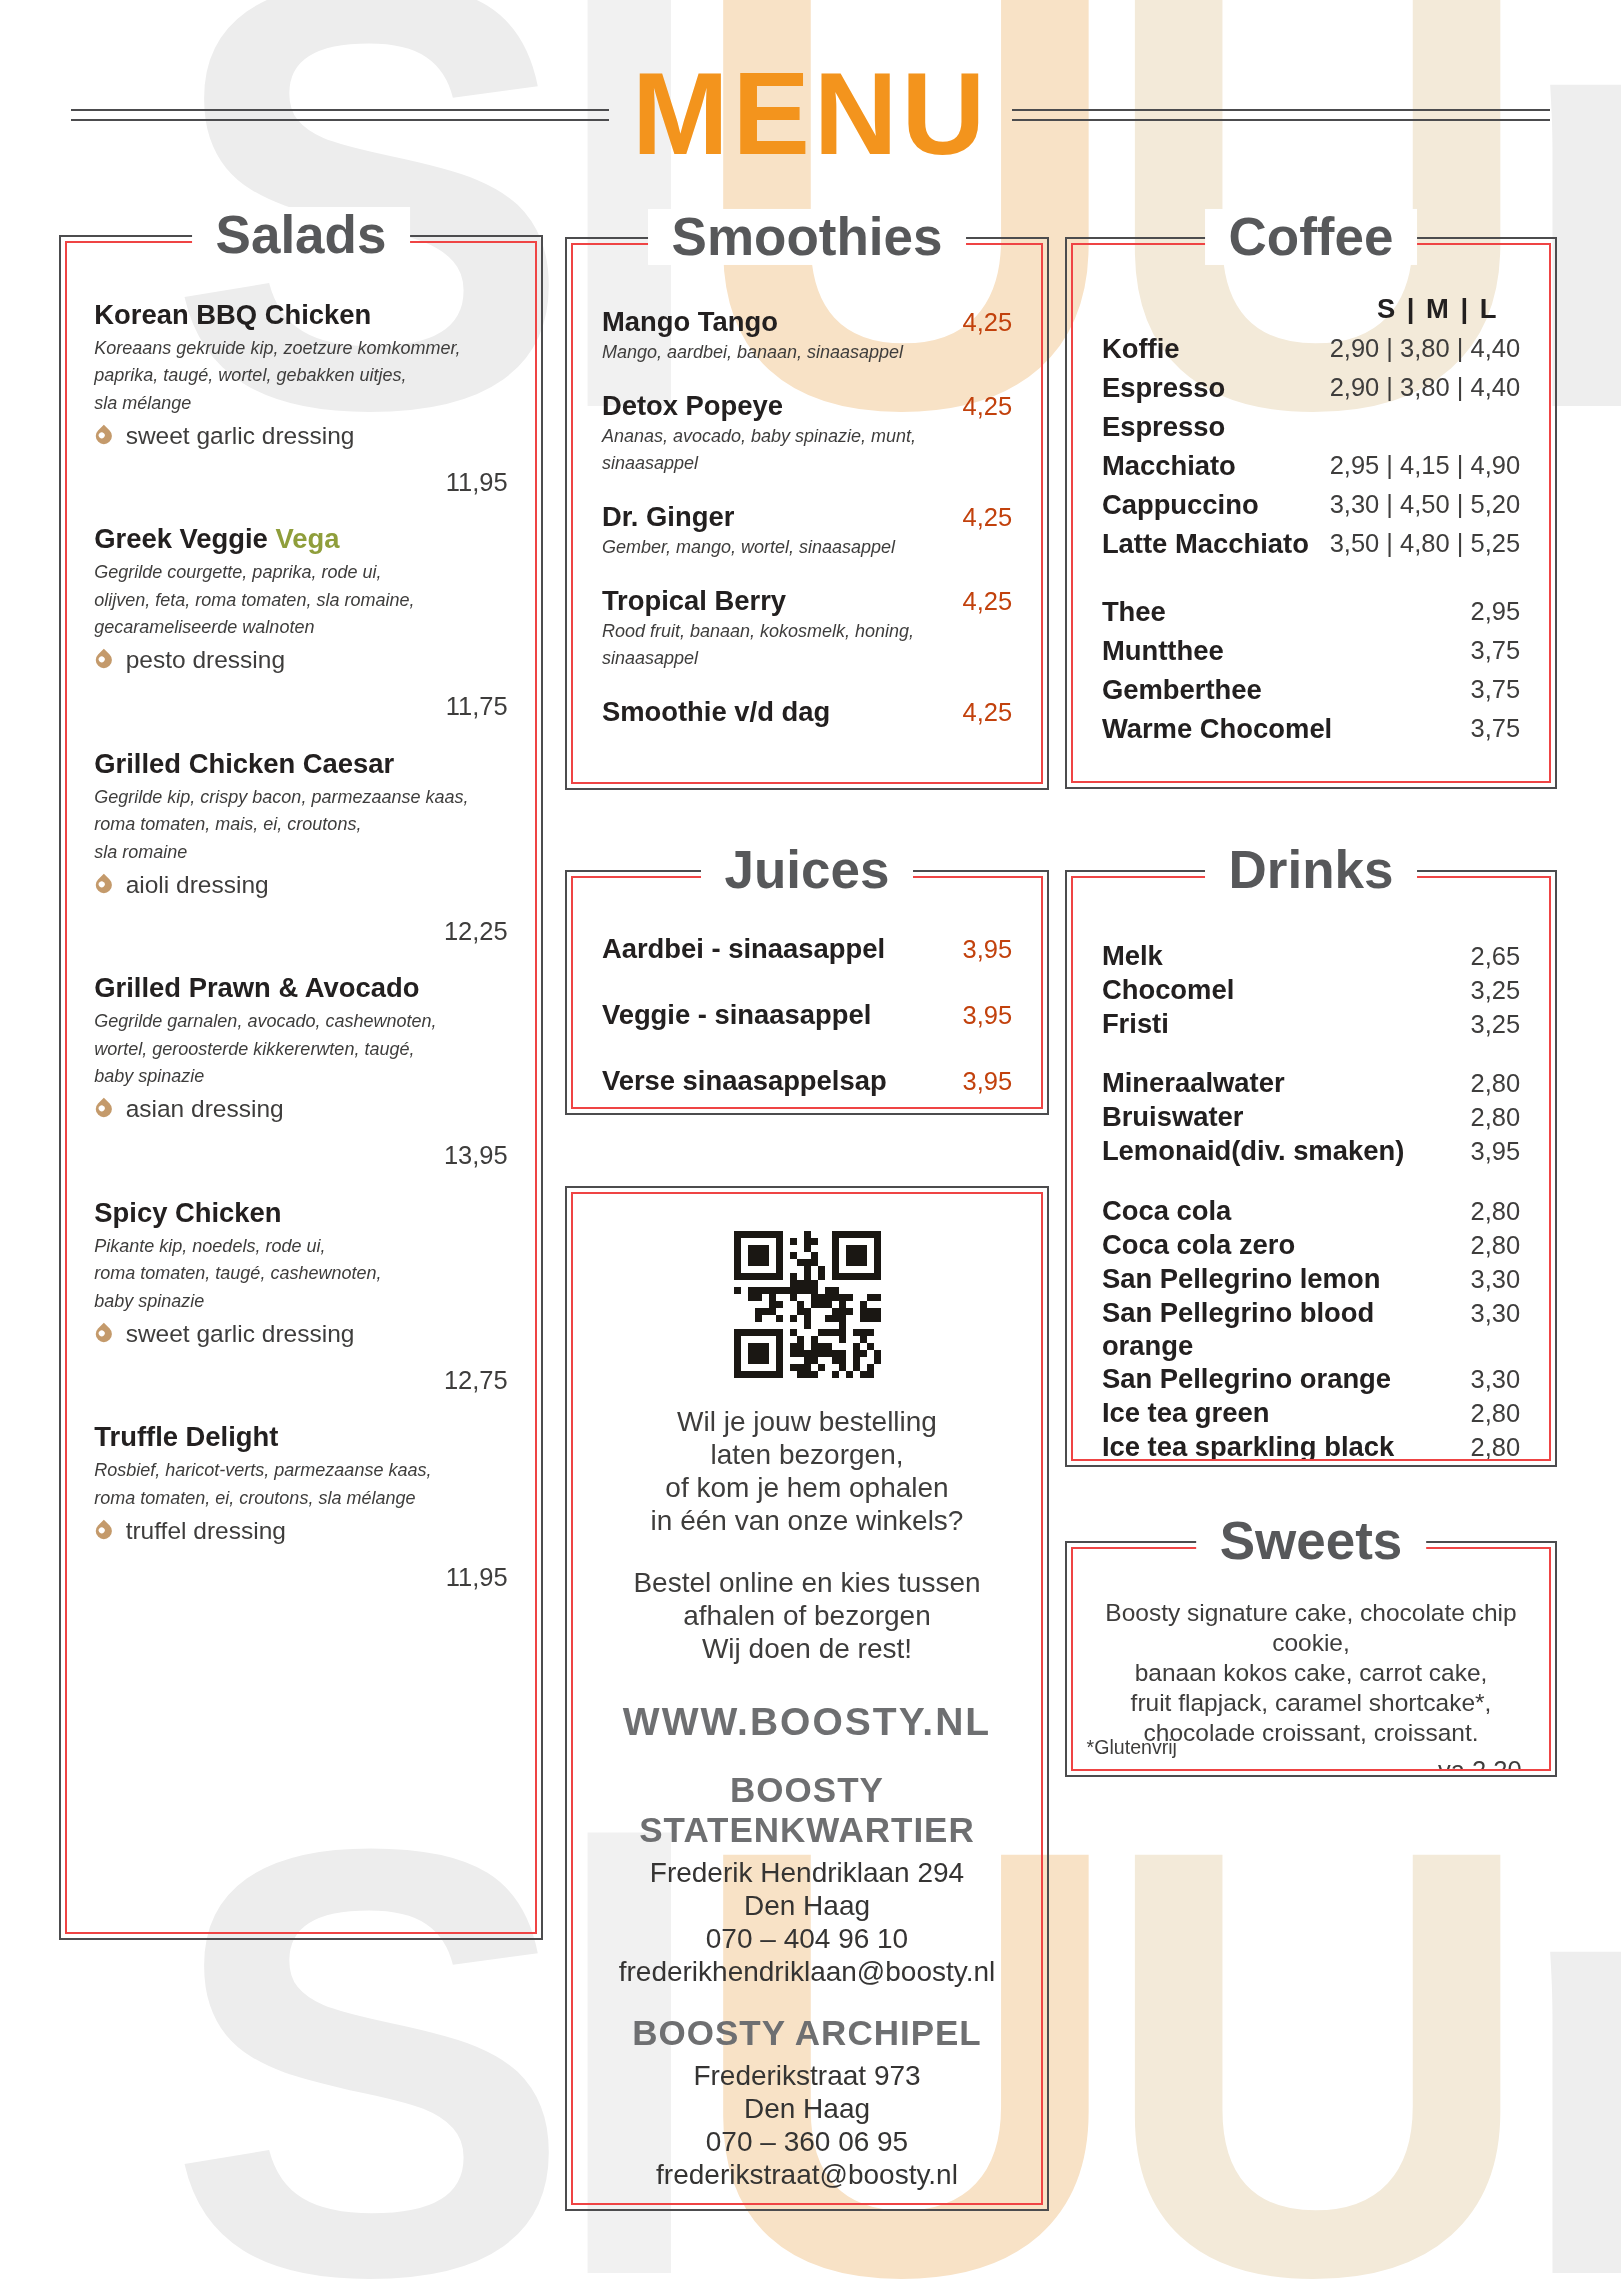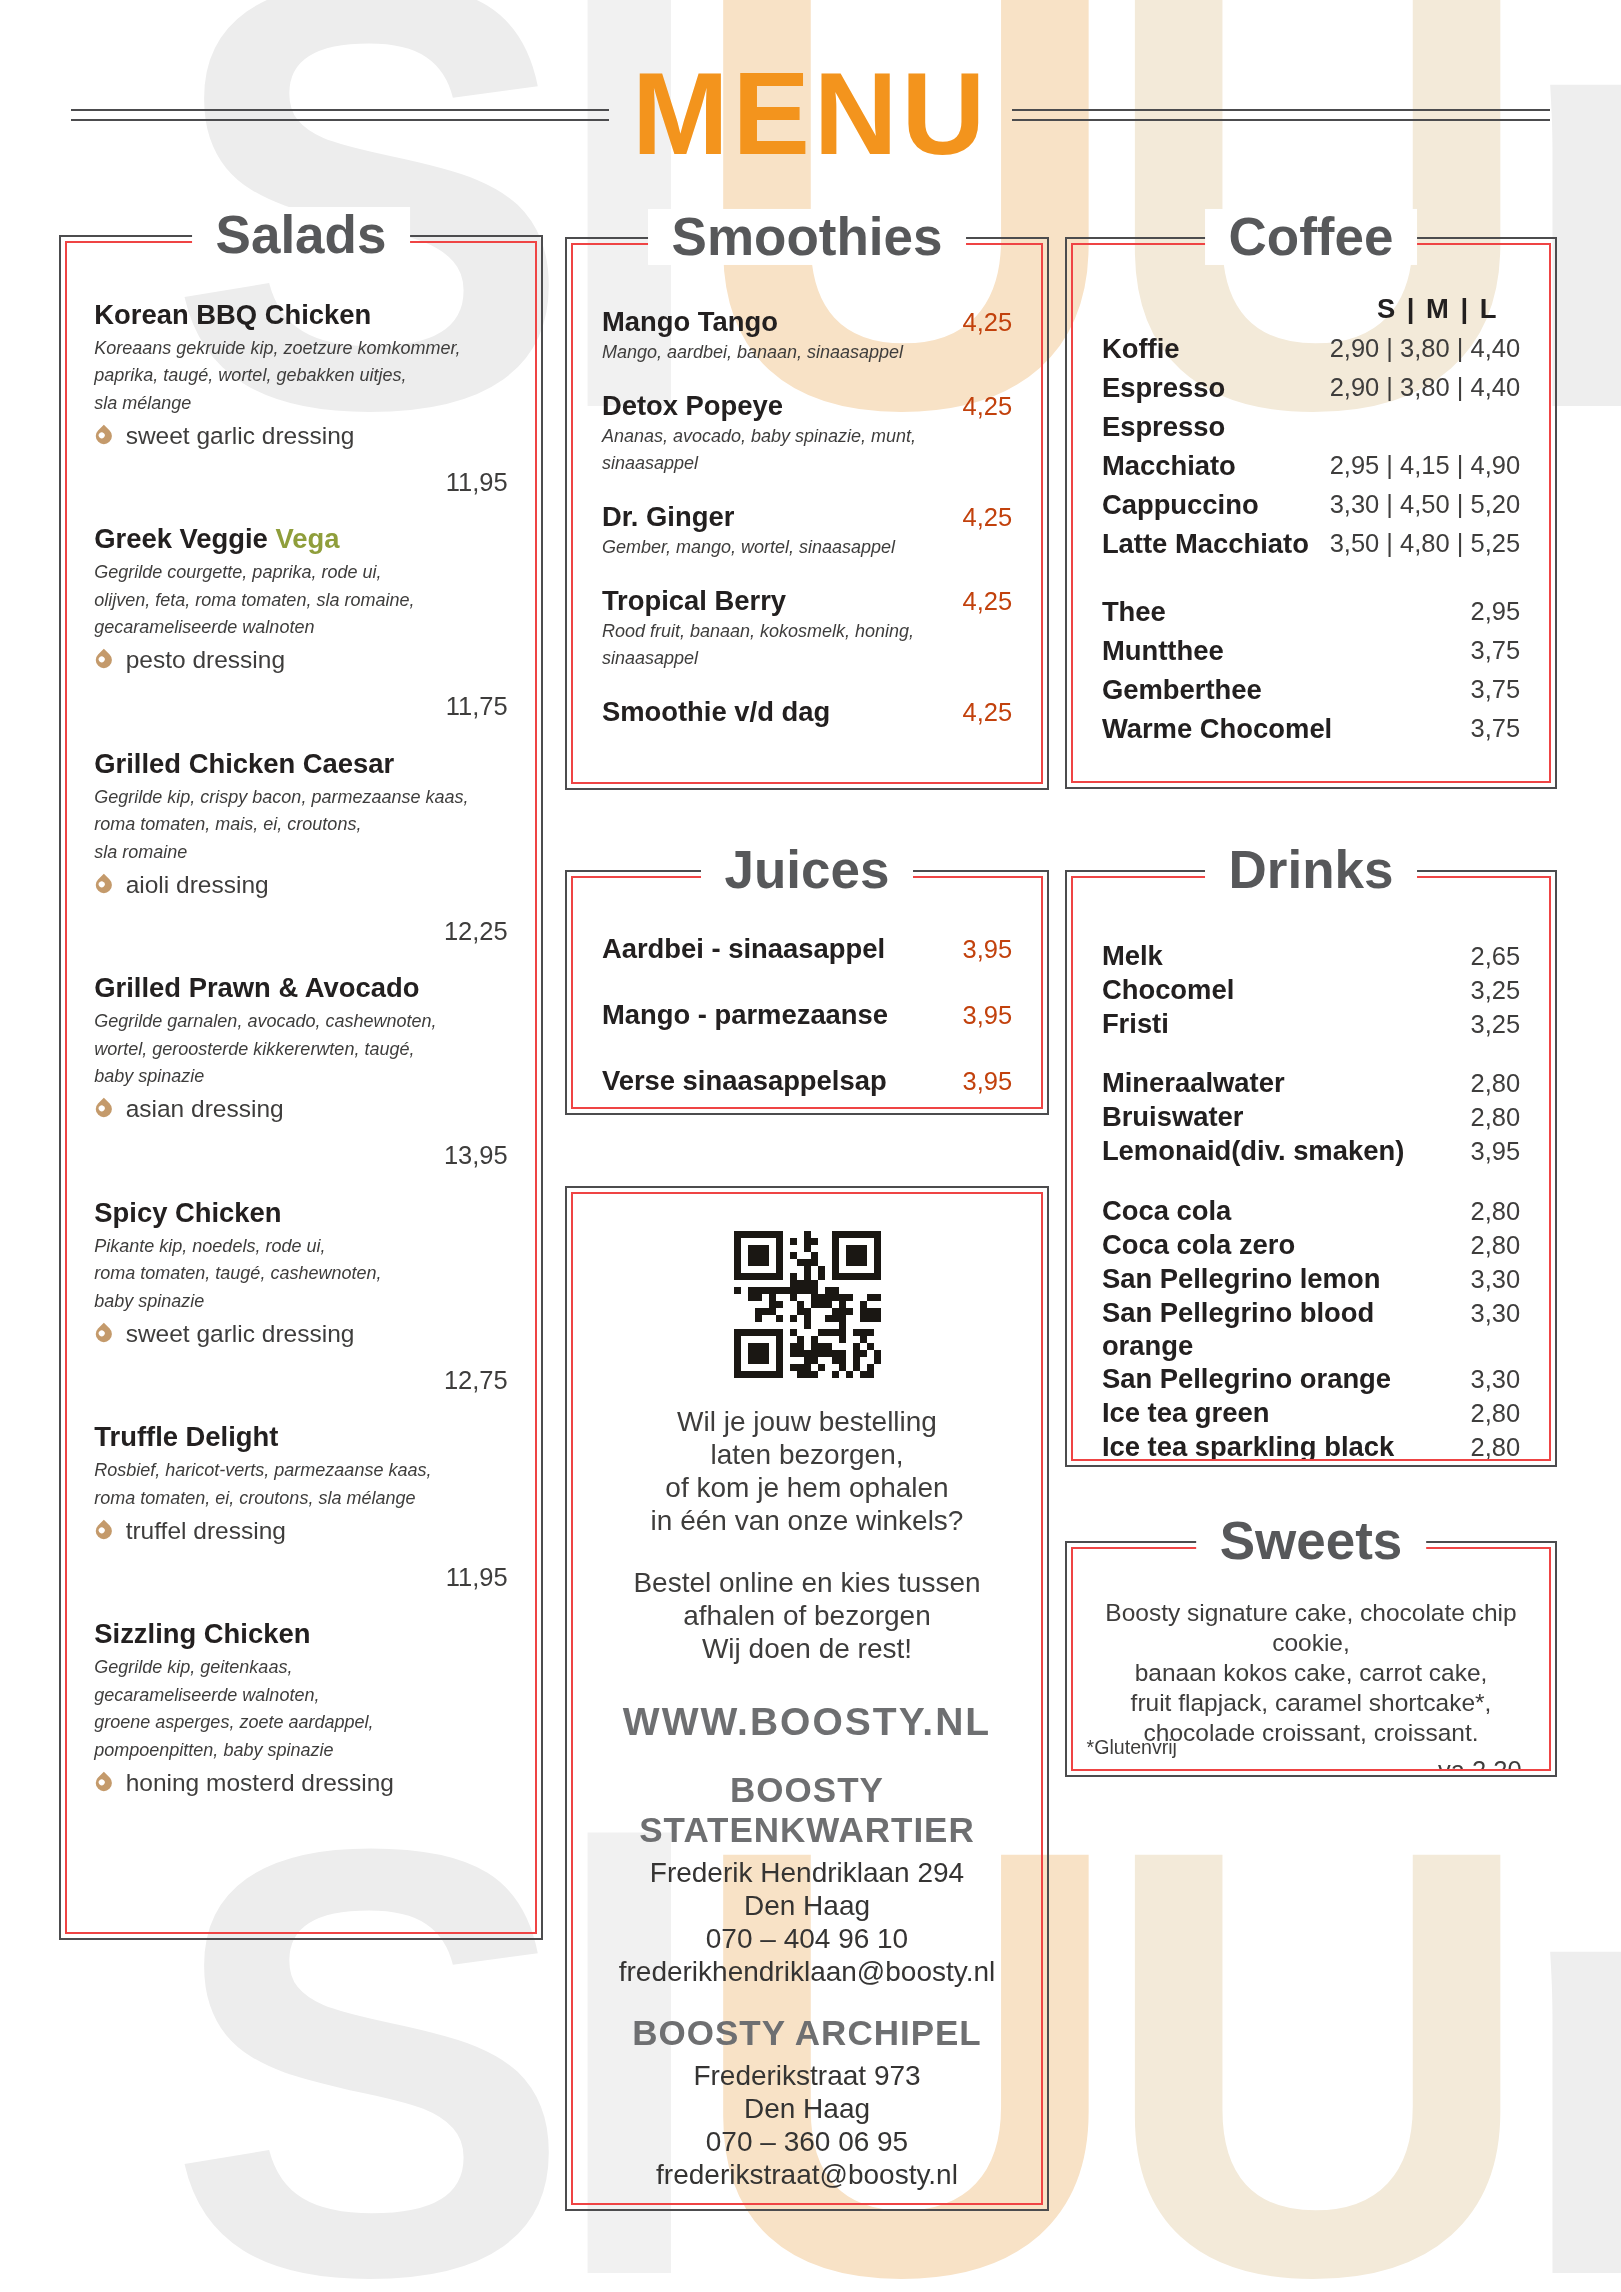--- a/index.html
+++ b/index.html
@@ -164,32 +164,20 @@
     <div class="item-name"><span>Truffle Delight</span> </div>
     <div class="item-desc">Rosbief, haricot-verts, parmezaanse kaas,
 roma tomaten, ei, croutons, sla mélange</div>
     <div class="dress">
       <span class="drop"></span>
       <span>truffel dressing</span>
     </div>
     <div class="item-price">11,95</div>
   </div>
 
-  <div class="item">
-    <div class="item-name"><span>Sizzling Chicken</span> </div>
-    <div class="item-desc">Gegrilde kip, geitenkaas,
-gecarameliseerde walnoten,
-groene asperges, zoete aardappel,
-pompoenpitten, baby spinazie</div>
-    <div class="dress">
-      <span class="drop"></span>
-      <span>honing mosterd dressing</span>
-    </div>
-
-  </div>
 
 </div>
   </section>
 
   <section class="panel" id="panel-smoothies">
     <h2 class="panel-title">Smoothies</h2>
     <div class="panel-inner" id="smoothies-list">
   <div class="sm-item">
     <div class="srow">
       <span class="nm">Mango Tango</span>
@@ -236,21 +224,21 @@
 
   <section class="panel" id="panel-juices">
     <h2 class="panel-title">Juices</h2>
     <div class="panel-inner" id="juices-list">
   <div class="ju-item srow">
     <span class="nm">Aardbei - sinaasappel</span>
     <span class="pr">3,95</span>
   </div>
 
   <div class="ju-item srow">
-    <span class="nm">Mango - parmezaanse</span>
+    <span class="nm">Veggie - sinaasappel</span>
     <span class="pr">3,95</span>
   </div>
 
   <div class="ju-item srow">
     <span class="nm">Verse sinaasappelsap</span>
     <span class="pr">3,95</span>
   </div>
 </div>
   </section>
 

